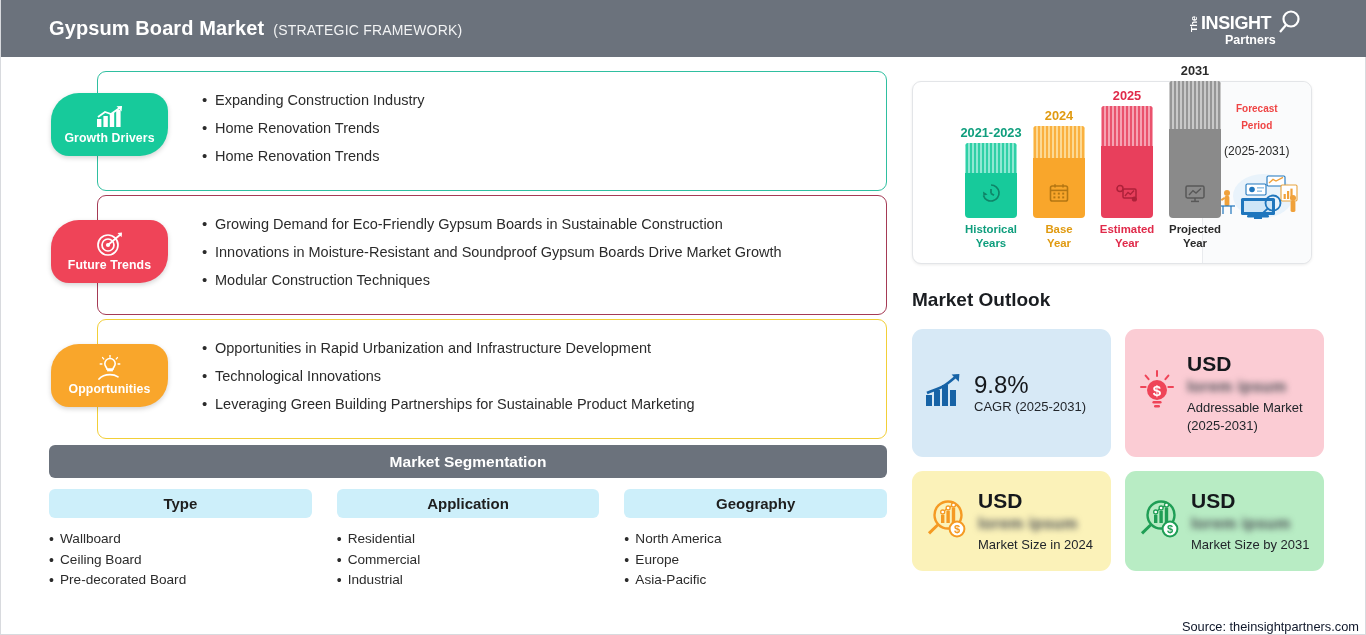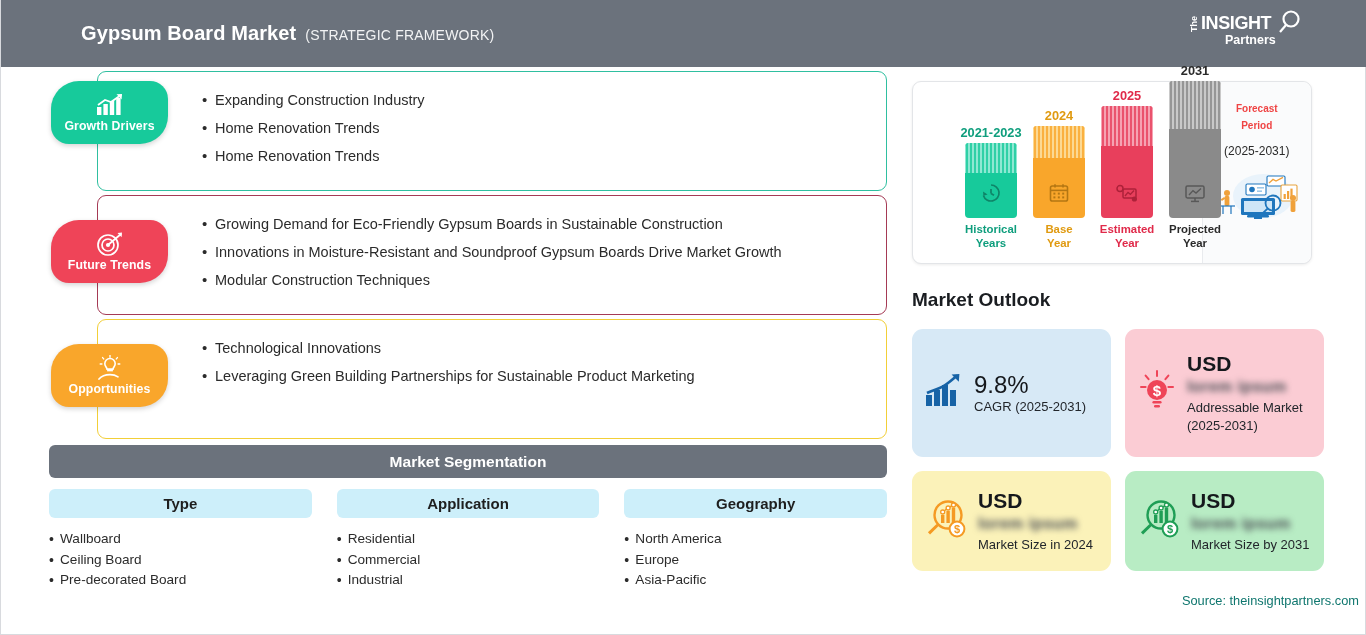--- a/index.html
+++ b/index.html
@@ -14,23 +14,23 @@
     position: relative;
     width: 1366px; height: 635px;
     background: #ffffff;
     border: 1px solid #d8dade;
     border-top: none;
   }
 
   
   .header {
     position: absolute; left: 0; top: 0;
-    width: 1366px; height: 67px;
+    width: 1366px; height: 57px;
     background: #6b727c;
-    display: flex; align-items: center; padding-left: 32px;
+    display: flex; align-items: center;
   }
   .header-title-wrap {
     display: flex; align-items: baseline; gap: 9px;
     margin-left: 48px;
   }
   .header-title {
     color: #ffffff; font-size: 20px; font-weight: bold;
     letter-spacing: .1px;
   }
   .header-sub {
@@ -78,21 +78,21 @@
 
   .badge {
     position: absolute; left: 50px;
     width: 117px; height: 63px;
     border-radius: 16px 28px 28px 16px;
     display: flex; flex-direction: column;
     align-items: center; justify-content: center;
     box-shadow: 0 2px 5px rgba(0,0,0,.17);
     z-index: 4;
   }
-  .badge-1 { top: 24px;  background: #17ca9b; border-radius: 28px 18px 28px 18px; }
+  .badge-1 { top: 36px;  background: #17ca9b; border-radius: 28px 18px 28px 18px; }
   .badge-2 { top: 163px; background: #ef4458; border-radius: 28px 18px 28px 18px; }
   .badge-3 { top: 287px; background: #f9a62b; border-radius: 28px 18px 28px 18px; }
   .badge-icon { height: 26px; display:flex; align-items:center; }
   .badge-label {
     color: #ffffff; font-size: 12.3px; font-weight: bold;
     margin-top: 1px; letter-spacing: .1px;
   }
 
   
   .seg-header {
@@ -210,22 +210,22 @@
     font-size: 24px; font-weight: normal; color: #15181c; line-height: 27px;
   }
   .ocard-sub { font-size: 13px; color: #22262b; line-height: 18px; }
   .ocard-usd { font-size: 21px; font-weight: bold; color: #15181c; }
   .blur-val {
     font-size: 16px; font-weight: bold; color: #4b4f55;
     filter: blur(3.4px); margin: 2px 0 3px 0;
     letter-spacing: .4px;
   }
   .source {
-    position: absolute; right: 8px; top: 536px;
-    font-size: 12.8px; color: #0f766e;
+    position: absolute; right: 8px; top: 562px;
+    font-size: 12.8px; color: #0f172a;
   }
 </style>
 </head>
 <body>
 
 <div class="canvas">
 
   <div class="header">
     <div class="header-title-wrap">
       <span class="header-title">Gypsum Board Market</span>
@@ -280,20 +280,21 @@
           <circle cx="12" cy="13" r="2.1" fill="#ffffff"></circle>
           <path d="M12 13 L25 2" stroke="#ffffff" stroke-width="1.8" fill="none"></path>
           <path d="M21.5 1 L26 0.6 L25.6 5.2 Z" fill="#ffffff"></path>
         </svg>
       </span>
       <span class="badge-label">Future Trends</span>
     </div>
 
     <div class="pillar pillar-3">
       <ul>
+        <li>Opportunities in Rapid Urbanization and Infrastructure Development</li>
         <li>Technological Innovations</li>
         <li>Leveraging Green Building Partnerships for Sustainable Product Marketing</li>
       </ul>
     </div>
     <div class="badge badge-3">
       <span class="badge-icon">
         <svg width="30" height="26" viewBox="0 0 30 26" aria-hidden="true">
           <path d="M15 3.5 a5.2 5.2 0 0 1 5.2 5.2 c0 2.6-2 3.6-2.2 5.4 h-6 c-.2-1.8-2.2-2.8-2.2-5.4 A5.2 5.2 0 0 1 15 3.5Z" fill="none" stroke="#ffffff" stroke-width="1.6"></path>
           <line x1="12.1" y1="15.6" x2="17.9" y2="15.6" stroke="#ffffff" stroke-width="1.5"></line>
           <g stroke="#ffffff" stroke-width="1.4" stroke-linecap="round">

